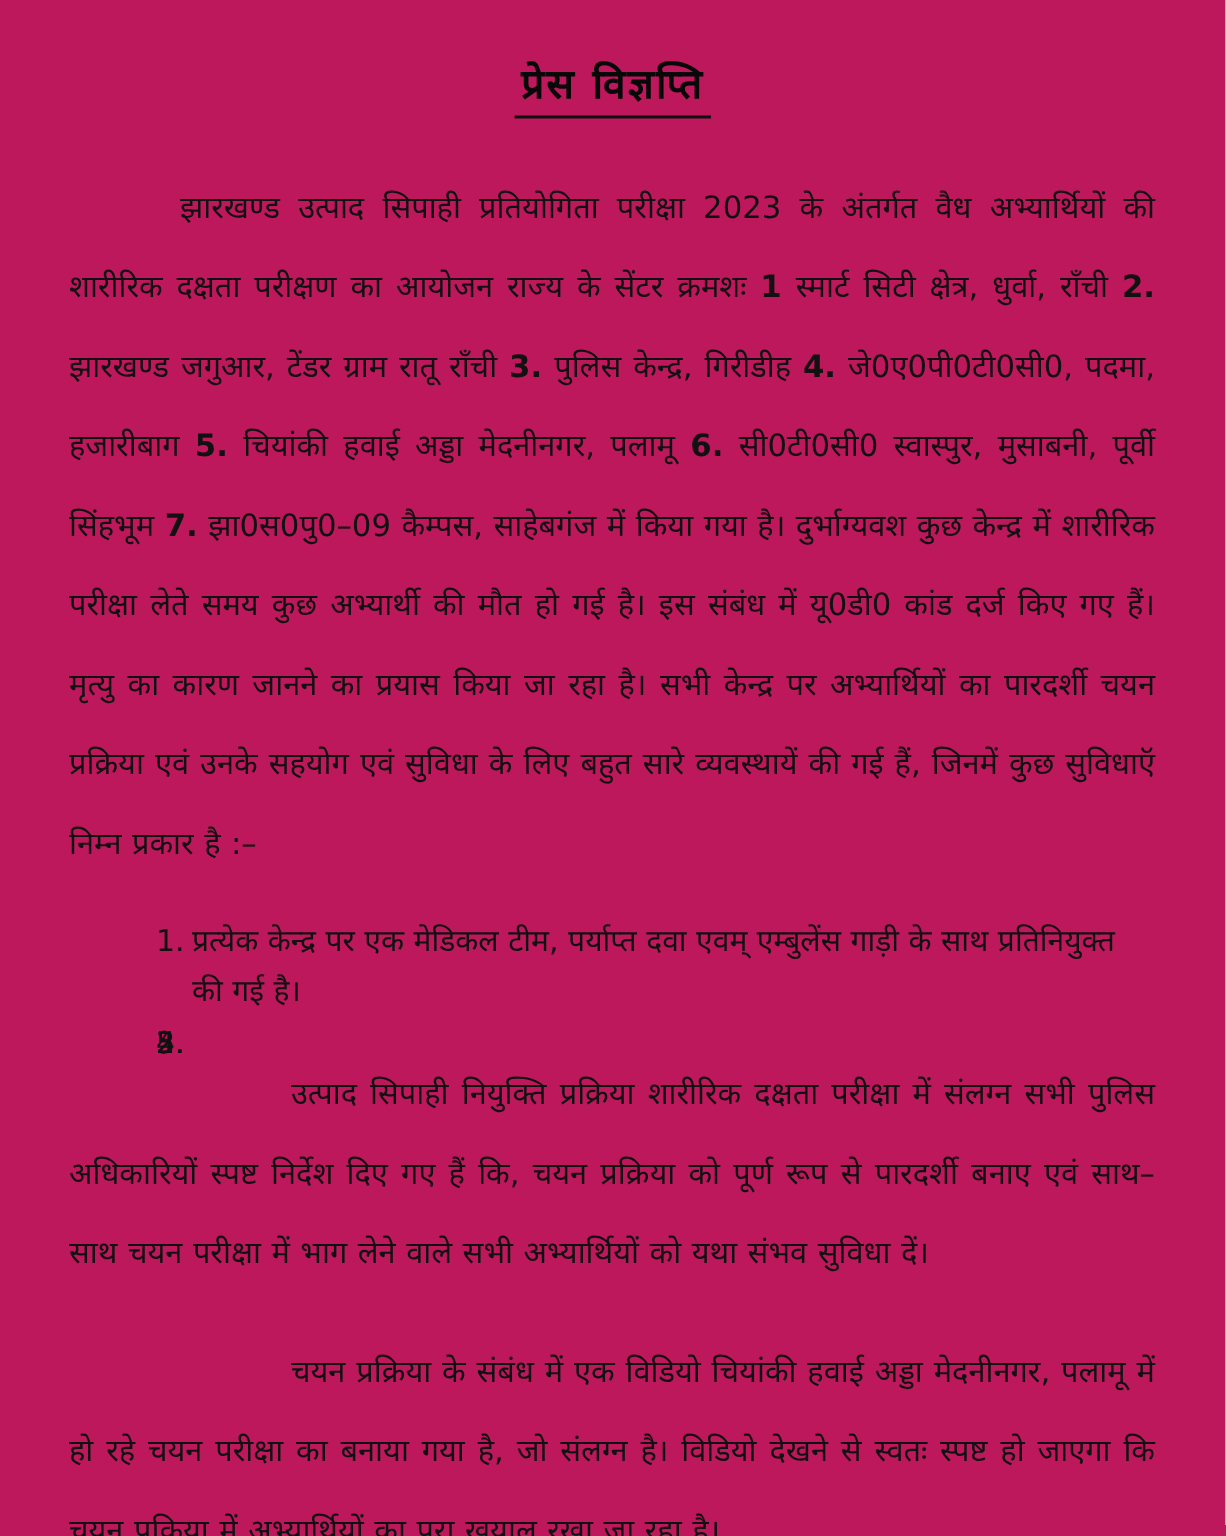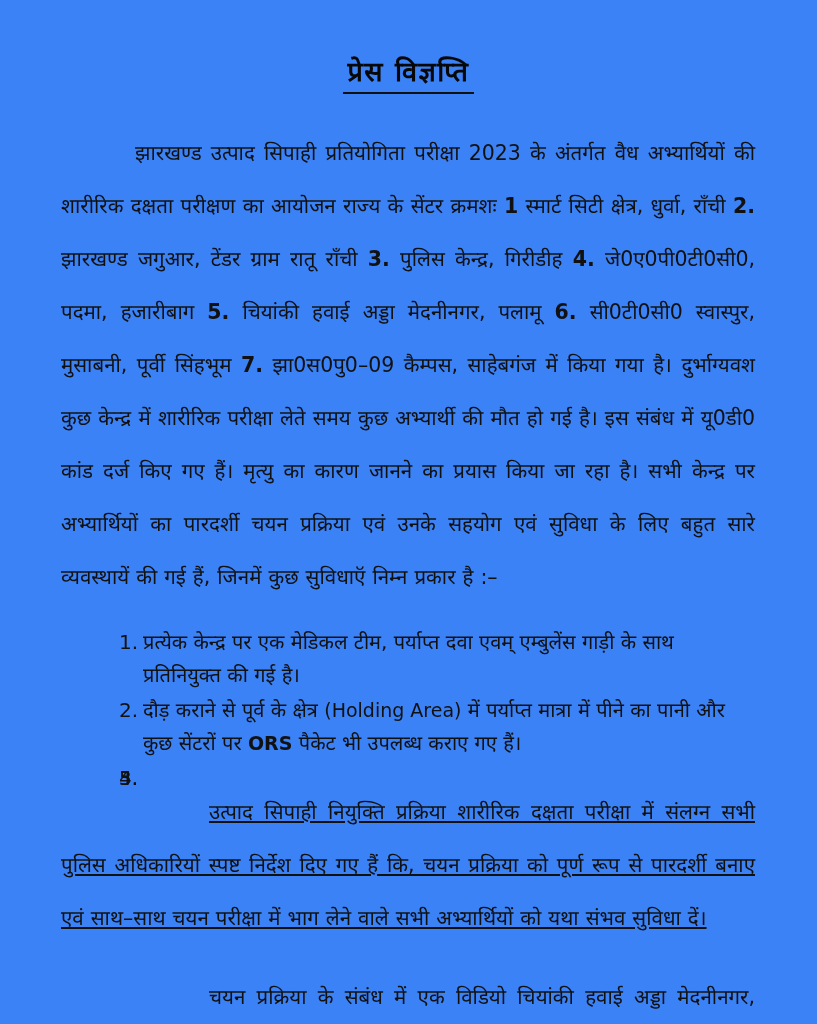--- a/index.html
+++ b/index.html
@@ -12,23 +12,23 @@
   body {
     font-family: "Liberation Serif", "DejaVu Serif", serif;
     color: #0d0d0d;
   }
 
   #page {
     position: relative;
     width: 817px;
     height: 1024px;
     box-sizing: border-box;
-    background: #3b82f6;
+    background: #be185d;
     overflow: hidden;
-    padding: 15px;
+    padding: 0;
   }
 
   
   .doc-title-wrap {
     text-align: center;
     padding-top: 22px;
     padding-bottom: 6px;
   }
 
   .doc-title {
@@ -60,21 +60,20 @@
   }
 
   p.para-1 {
     text-indent: 74px;
     margin-top: 9px;
   }
 
   p.para-2 {
     text-indent: 148px;
     margin-top: 26px;
-    text-decoration: underline;
   }
 
   p.para-3 {
     text-indent: 148px;
     margin-top: 26px;
   }
 
   
   .b {
     font-weight: 700;
@@ -138,21 +137,20 @@
 
     <p class="para para-1"><span>झारखण्ड उत्पाद सिपाही प्रतियोगिता परीक्षा 2023 के अंतर्गत वैध अभ्यार्थियों की शारीरिक दक्षता परीक्षण का आयोजन राज्य के सेंटर क्रमशः </span><span class="b">1</span><span> स्मार्ट सिटी क्षेत्र, धुर्वा, राँची  </span><span class="b">2.</span><span> झारखण्ड जगुआर, टेंडर ग्राम रातू राँची </span><span class="b">3.</span><span> पुलिस केन्द्र, गिरीडीह </span><span class="b">4.</span><span> जे0ए0पी0टी0सी0, पदमा, हजारीबाग </span><span class="b">5.</span><span> चियांकी हवाई अड्डा मेदनीनगर, पलामू </span><span class="b">6.</span><span> सी0टी0सी0 स्वास्पुर, मुसाबनी, पूर्वी सिंहभूम </span><span class="b">7.</span><span> झा0स0पु0–09 कैम्पस, साहेबगंज में किया गया है। दुर्भाग्यवश कुछ केन्द्र में शारीरिक परीक्षा लेते समय कुछ अभ्यार्थी की मौत हो गई है। इस संबंध में यू0डी0 कांड दर्ज किए गए हैं। मृत्यु का कारण जानने का प्रयास किया जा रहा है। सभी केन्द्र पर अभ्यार्थियों का पारदर्शी चयन प्रक्रिया एवं उनके सहयोग एवं सुविधा के लिए बहुत सारे व्यवस्थायें की गई हैं, जिनमें कुछ सुविधाऍ निम्न प्रकार है :–</span></p>
 
     <ol class="facility-list">
         <li>
           <span class="num">1.</span>
           <span class="li-text"><span>प्रत्येक केन्द्र पर एक मेडिकल टीम, पर्याप्त दवा एवम् एम्बुलेंस गाड़ी के साथ प्रतिनियुक्त की गई है।</span></span>
         </li>
         <li>
           <span class="num">2.</span>
-          <span class="li-text"><span>दौड़ कराने से पूर्व के क्षेत्र </span><span class="en">(Holding Area)</span><span> में पर्याप्त मात्रा में पीने का पानी और कुछ सेंटरों पर </span><span class="en-b">ORS</span><span> पैकेट भी उपलब्ध कराए गए हैं।</span></span>
         </li>
         <li>
           <span class="num">3.</span>
         </li>
         <li>
           <span class="num">4.</span>
         </li>
         <li>
           <span class="num">5.</span>
         </li>

